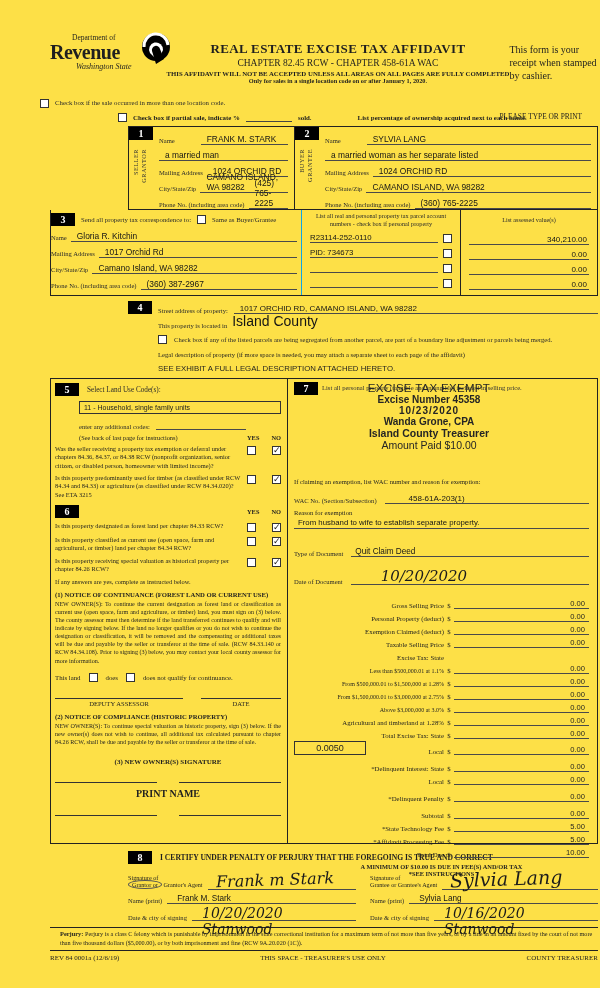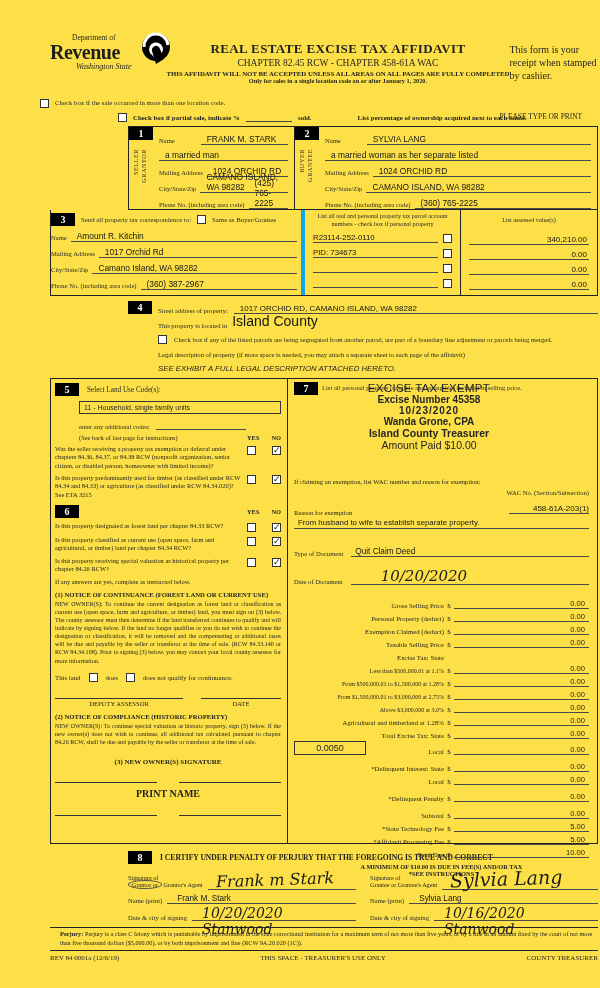--- a/index.html
+++ b/index.html
@@ -57,38 +57,38 @@
   .frow { display:flex; align-items:flex-end; gap:4px; height:16px; }
   .frow .lbl { white-space:nowrap; padding-bottom:1px; }
   .frow .fill { flex:1; font-size:8.4px; padding:0 2px 0 6px; }
   .party .frow:first-of-type .fill { margin-left:22px; }
 
   
   .sec3 { display:flex; border:1px solid #222; border-top:none; height:86px; }
   .s3l { width:250px; padding:3px 4px 2px 0; }
   .s3head { display:flex; align-items:center; gap:6px; }
   .s3head .lbl { font-size:6.8px; }
-  .s3m { width:160px; border-left:4px solid #0ea5e9; border-right:1px solid #222; padding:2px 8px; }
+  .s3m { width:160px; border-left:1px solid #0ea5e9; border-right:1px solid #222; padding:2px 8px; }
   .s3r { flex:1; padding:2px 8px; }
   .colhead { font-size:6.2px; text-align:center; line-height:1.25; color:#2a2a2a; }
   .prow { display:flex; align-items:flex-end; gap:5px; height:15px; }
   .prow .fill { flex:1; font-size:7.8px; }
   .vrow { display:flex; align-items:flex-end; height:15px; }
   .vrow .fill { flex:1; text-align:right; font-size:8px; padding-right:2px; }
   .s3m .prow:first-of-type, .s3r .vrow:first-of-type { margin-top:3px; }
 
   
   .sec4 { padding:3px 0 0 78px; height:82px; }
   .s4row { display:flex; align-items:flex-end; gap:6px; height:15px; }
   .s4row .fill { flex:1; font-size:8px; padding-left:6px; }
   .s4loc { display:flex; align-items:flex-end; gap:5px; height:15px; font-size:8.4px; }
   .s4seg { display:flex; gap:7px; align-items:center; margin-top:6px; }
   .s4seg .lbl { font-size:6.6px; }
   .s4legal { font-size:6.6px; margin-top:7px; }
-  .s4exh { font-size:7.8px; margin-top:6px; font-family:"Liberation Sans", sans-serif;font-style:italic; }
+  .s4exh { font-size:7.8px; margin-top:6px; font-family:"Liberation Sans", sans-serif; }
 
   
   .mid { display:flex; border:1px solid #222; height:466px; }
   .mcol-l { width:237px; border-right:1px solid #222; padding:4px 6px 0 4px; }
   .mcol-r { flex:1; padding:3px 8px 0 6px; position:relative; }
 
   .s5head { display:flex; gap:8px; align-items:center; }
   .s5head .lbl, .s7head .lbl { font-size:7.2px; }
   .landuse { border:1px solid #333; height:13px; margin:5px 0 0 24px; font-size:7px;
              padding:1.5px 4px; font-family:"Liberation Sans", sans-serif; }
@@ -118,21 +118,21 @@
   .listall { position:absolute; left:28px; top:2px; width:250px; font-size:6.6px; color:#333; }
   .stamp { position:absolute; left:20px; top:0px; width:230px; text-align:center;
            font-family:"Liberation Sans", sans-serif; color:#252525; }
   .stamp .st0 { font-size:11.5px; font-weight:normal; letter-spacing:0.3px; }
   .stamp .st1 { font-size:10px; font-weight:bold; }
   .stamp .st2 { font-size:10px; font-weight:bold; letter-spacing:1px; }
   .stamp .st3 { font-size:10px; font-weight:bold; }
   .stamp .st4 { font-size:10.5px; font-weight:bold; }
   .stamp .st5 { font-size:10.5px; font-weight:normal; }
   .claiming { font-size:6.6px; }
-  .wacrow { display:flex; gap:8px; align-items:flex-end; height:15px; margin-top:4px;flex-direction:column; }
+  .wacrow { display:flex; gap:8px; align-items:flex-end; height:15px; margin-top:4px; }
   .wacrow .lbl { white-space:nowrap; }
   .wacrow .fill { flex:1; font-size:8px; padding-left:24px; }
   .reasonlbl { font-size:6.6px; margin-top:5px; }
   .reasonval { border-bottom:1px solid #4a4a4a; font-size:7.8px; margin-top:2px; padding:0 0 1px 4px; }
   .docrow { display:flex; gap:8px; align-items:flex-end; height:16px; margin-top:12px; }
   .docrow .lbl { white-space:nowrap; }
   .docrow .fill { flex:1; font-size:8.2px; padding-left:4px; }
   .docrow .fill.hw { font-size:15px; padding-left:30px; height:18px; }
   .money { margin-top:12px; }
   .mrow { display:flex; align-items:flex-end; height:12px; position:relative; margin-top:1px; }
@@ -262,21 +262,21 @@
   <div class="sec3">
     <div class="s3l">
       <div class="s3head">
         <span class="badge">3</span>
         <span class="lbl">Send all property tax correspondence to:</span>
         <span class="cb"></span>
         <span class="lbl">Same as Buyer/Grantee</span>
       </div>
       <div class="frow">
           <span class="lbl">Name</span>
-          <span class="fill val">Amount R. Kitchin</span>
+          <span class="fill val">Gloria R. Kitchin</span>
         </div>
       <div class="frow">
           <span class="lbl">Mailing Address</span>
           <span class="fill val">1017 Orchid Rd</span>
         </div>
       <div class="frow">
           <span class="lbl">City/State/Zip</span>
           <span class="fill val">Camano Island, WA  98282</span>
         </div>
       <div class="frow">

